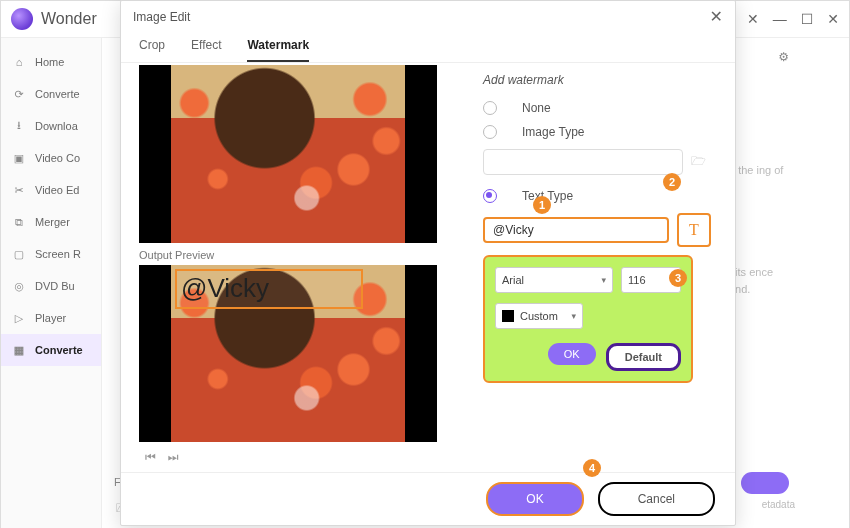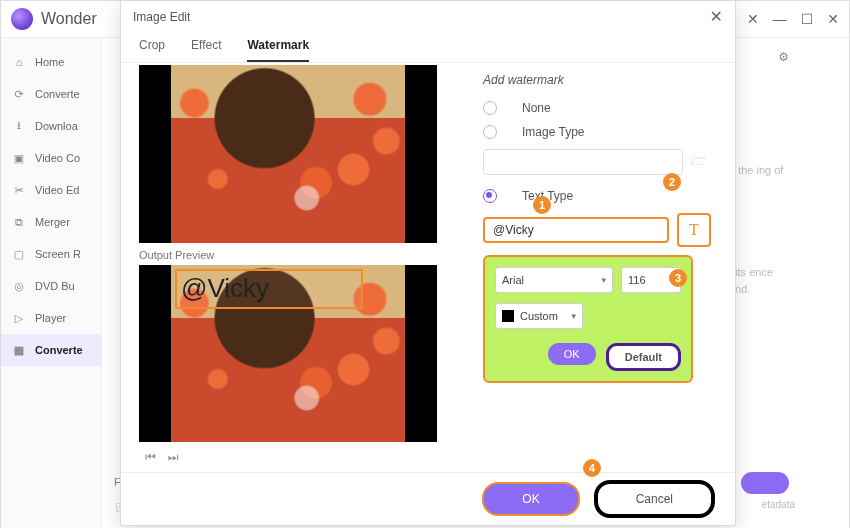--- a/index.html
+++ b/index.html
@@ -73,21 +73,21 @@
   .color-row{display:flex;align-items:center;margin-top:10px;}
   .swatch{width:12px;height:12px;background:#000;margin-right:6px;}
   .btn-row{display:flex;gap:10px;justify-content:flex-end;margin-top:14px;}
   .btn{height:22px;padding:0 16px;border-radius:11px;font-size:11px;display:flex;align-items:center;cursor:pointer;}
   .btn-primary{background:#8d6cf5;color:#fff;border:none;}
   .btn-secondary{background:#fff;border:3px solid #4c1d95;color:#555;font-weight:bold;} 
   
   .m-footer{height:52px;border-top:1px solid #eee;display:flex;align-items:center;justify-content:flex-end;gap:14px;padding:0 20px;position:relative;}
   .foot-btn{height:30px;padding:0 38px;border-radius:16px;font-size:12px;display:flex;align-items:center;cursor:pointer;}
   .ok-main{background:#8d6cf5;color:#fff;border:2px solid #f08c2a;}
-  .cancel-main{background:#fff;border:4px solid #000000;color:#555;}
+  .cancel-main{background:#fff;border:2px solid #000000;color:#555;}
   
   
   .modal .co{position:absolute;width:18px;height:18px;border-radius:50%;background:#f08c2a;color:#fff;font-size:11px;font-weight:600;display:flex;align-items:center;justify-content:center;z-index:20;}
 </style>
 </head>
 <body>
 
 <div class="app-window">
   <div class="title-bar">
     <div class="logo"></div>

